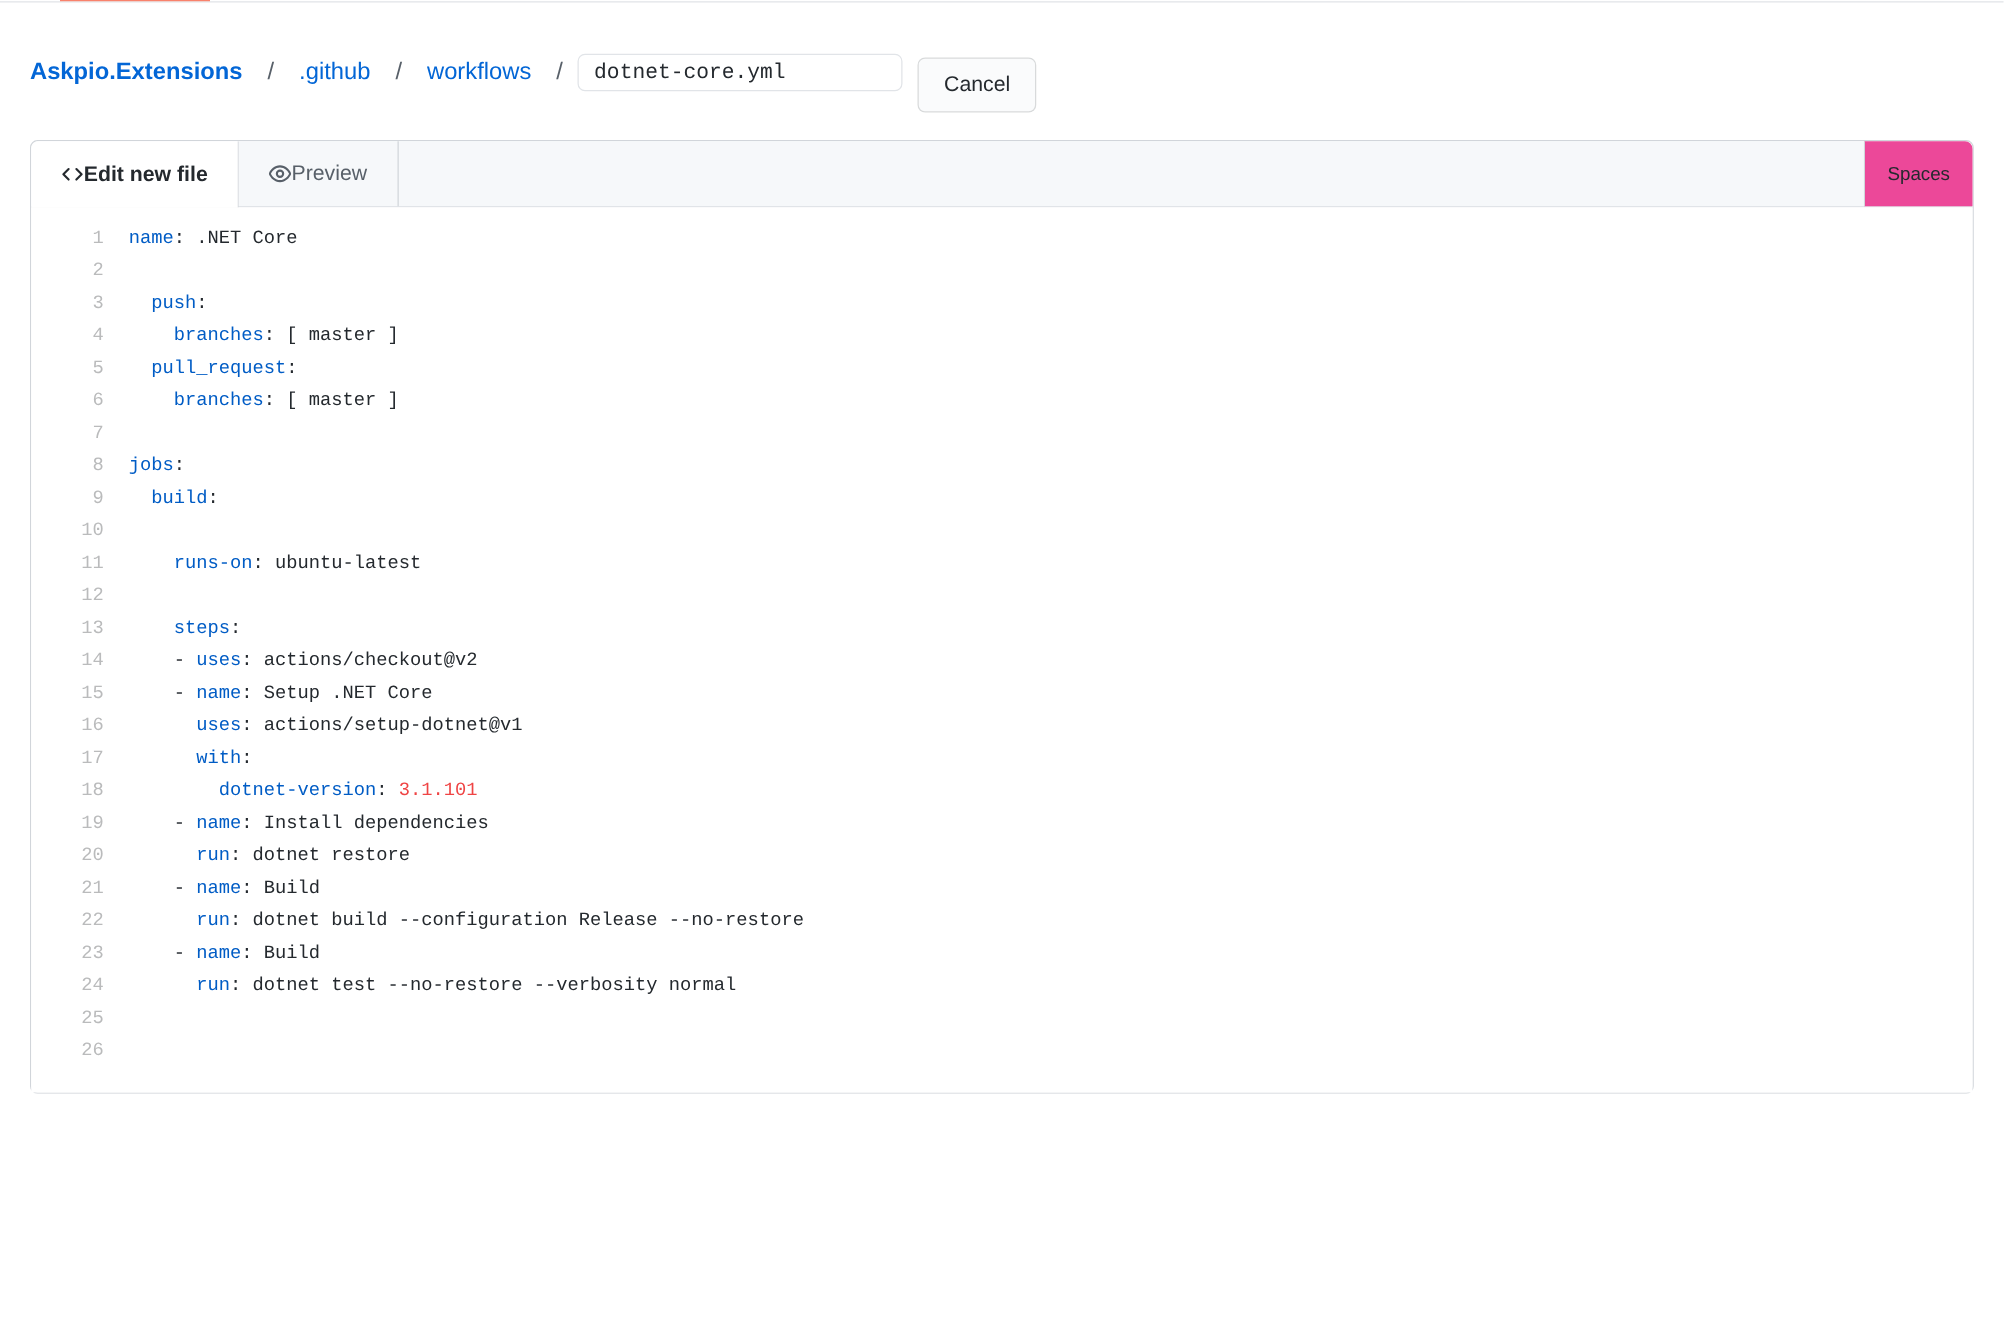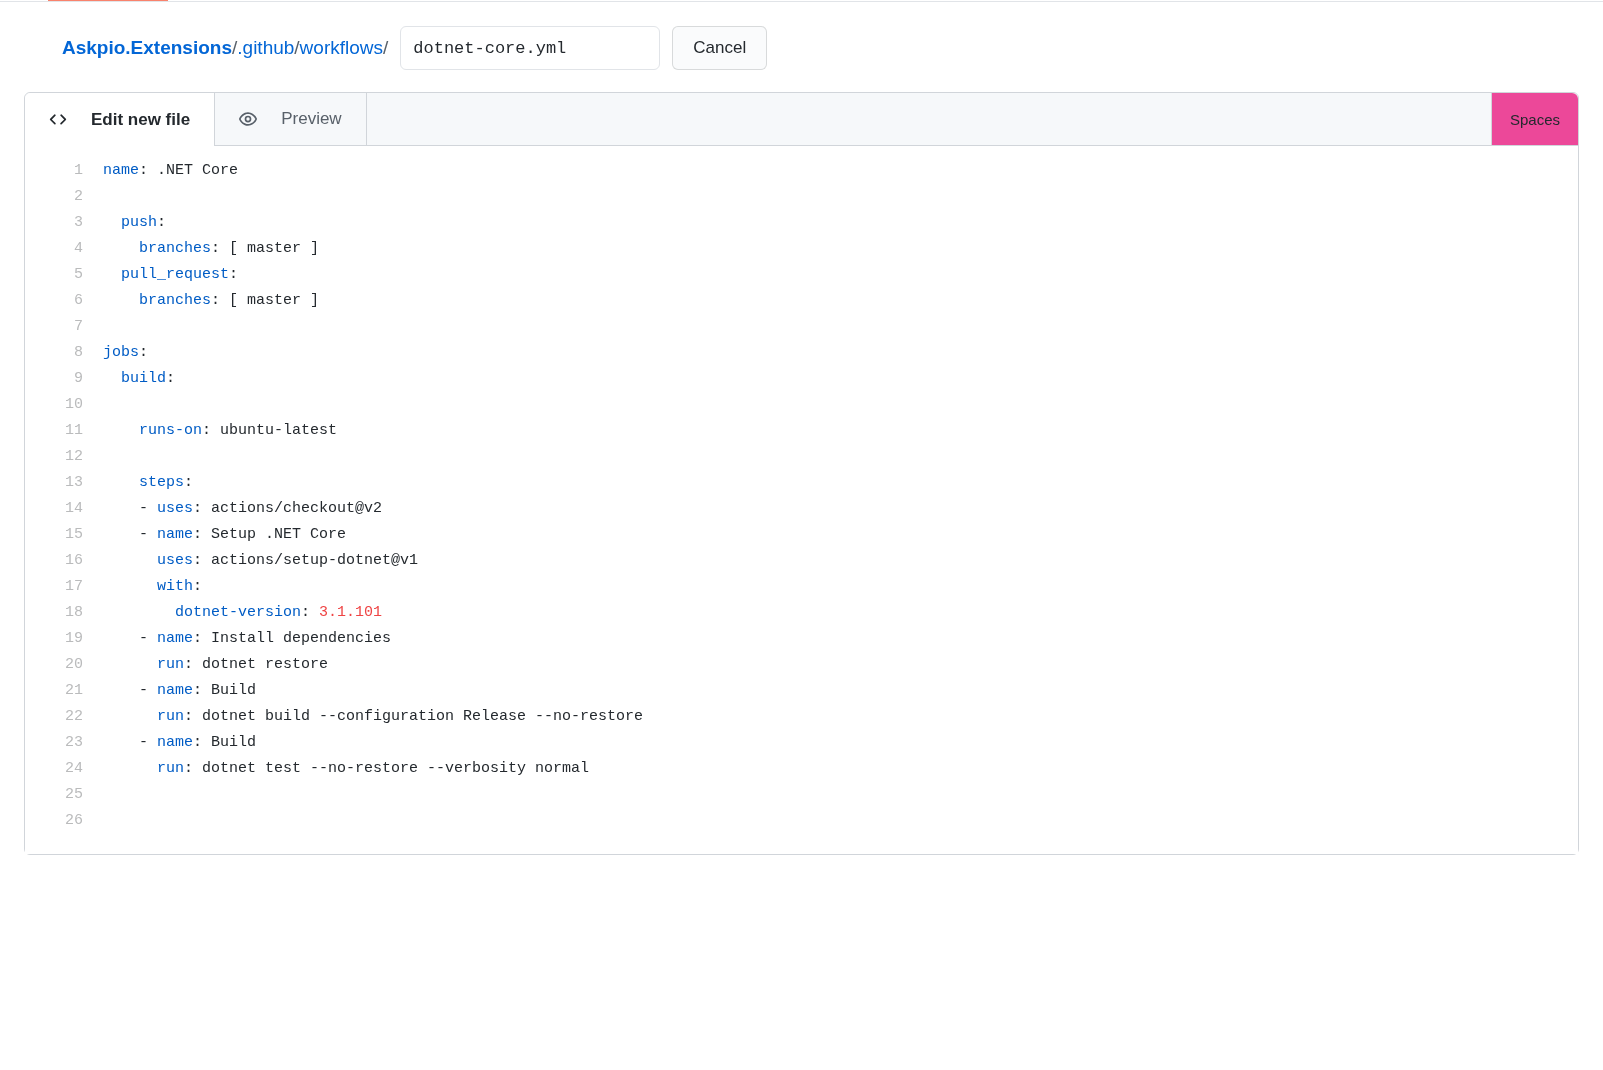--- a/index.html
+++ b/index.html
@@ -30,68 +30,68 @@
     display: flex;
     align-items: center;
     gap: 12px;
     margin-bottom: 22px;
     flex-wrap: wrap;
   }
   .breadcrumbs {
     display: flex;
     align-items: flex-end;
     font-size: 19px;
-    gap: 0;
-    margin-left: 38px;
+    gap: 20px;
   }
   .breadcrumbs .bc-link { color: #0366d6; }
   .breadcrumbs .bc-link.repo { font-weight: 600; }
   .breadcrumbs .sep { color: #586069; }
   .filename-input {
     font-family: ui-monospace, SFMono-Regular, Consolas, "Liberation Mono", Menlo, monospace;
     font-size: 17px;
     padding: 6px 12px;
-    height: 44px;
+    height: 30px;
     width: 260px;
     border: 1px solid #e1e4e8;
     border-radius: 6px;
     color: #24292e;
     background: #fff;
   }
   .btn {
     display: inline-flex;
     align-items: center;
     justify-content: center;
     padding: 8px 20px;
     height: 44px;
     font-size: 17px;
     font-weight: 500;
     background: #fafbfc;
     border: 1px solid rgba(27,31,35,.15);
     border-radius: 6px;
     color: #24292e;
     cursor: pointer;
+    margin-top: 20px;
   }
   .editor-box {
     border: 1px solid #d1d5da;
     border-radius: 6px;
     overflow: visible;
   }
   .tabs-row {
     display: flex;
     align-items: stretch;
     background: #f6f8fa;
     border-bottom: 1px solid #d1d5da;
     border-top-left-radius: 6px;
     border-top-right-radius: 6px;
   }
   .tab {
     display: flex;
     align-items: center;
-    gap: 24px;
+    gap: 0;
     padding: 16px 24px;
     font-size: 17px;
     color: #586069;
     cursor: pointer;
     border-right: 1px solid #d1d5da;
     position: relative;
   }
   .tab.active {
     background: #fff;
     color: #24292e;

